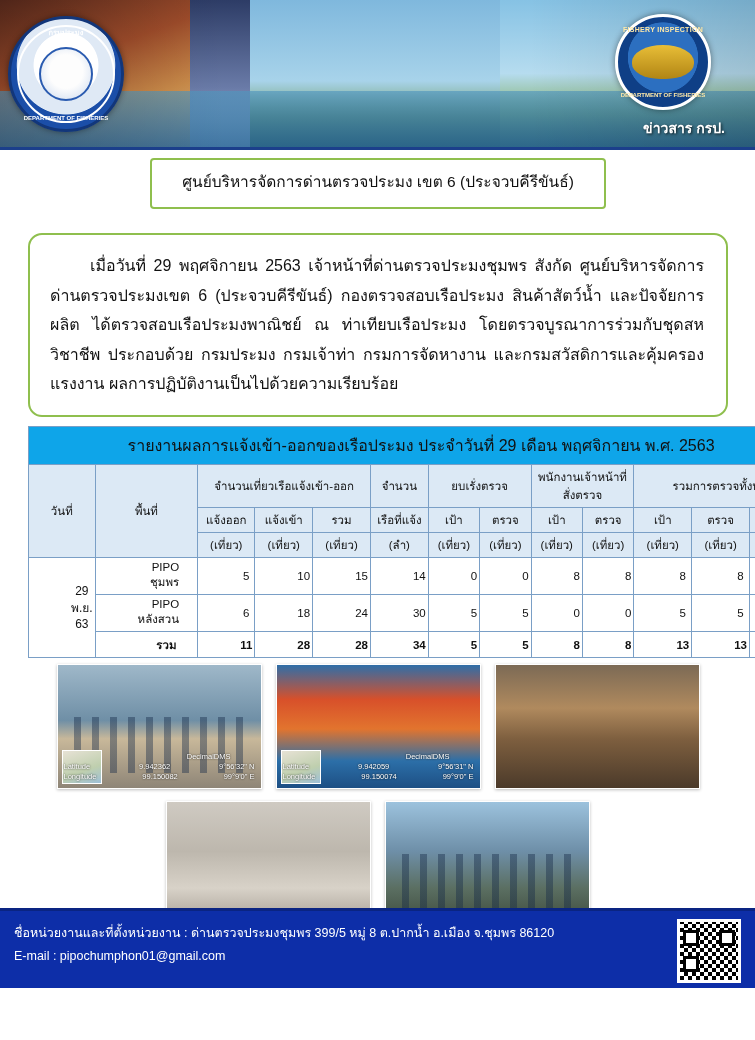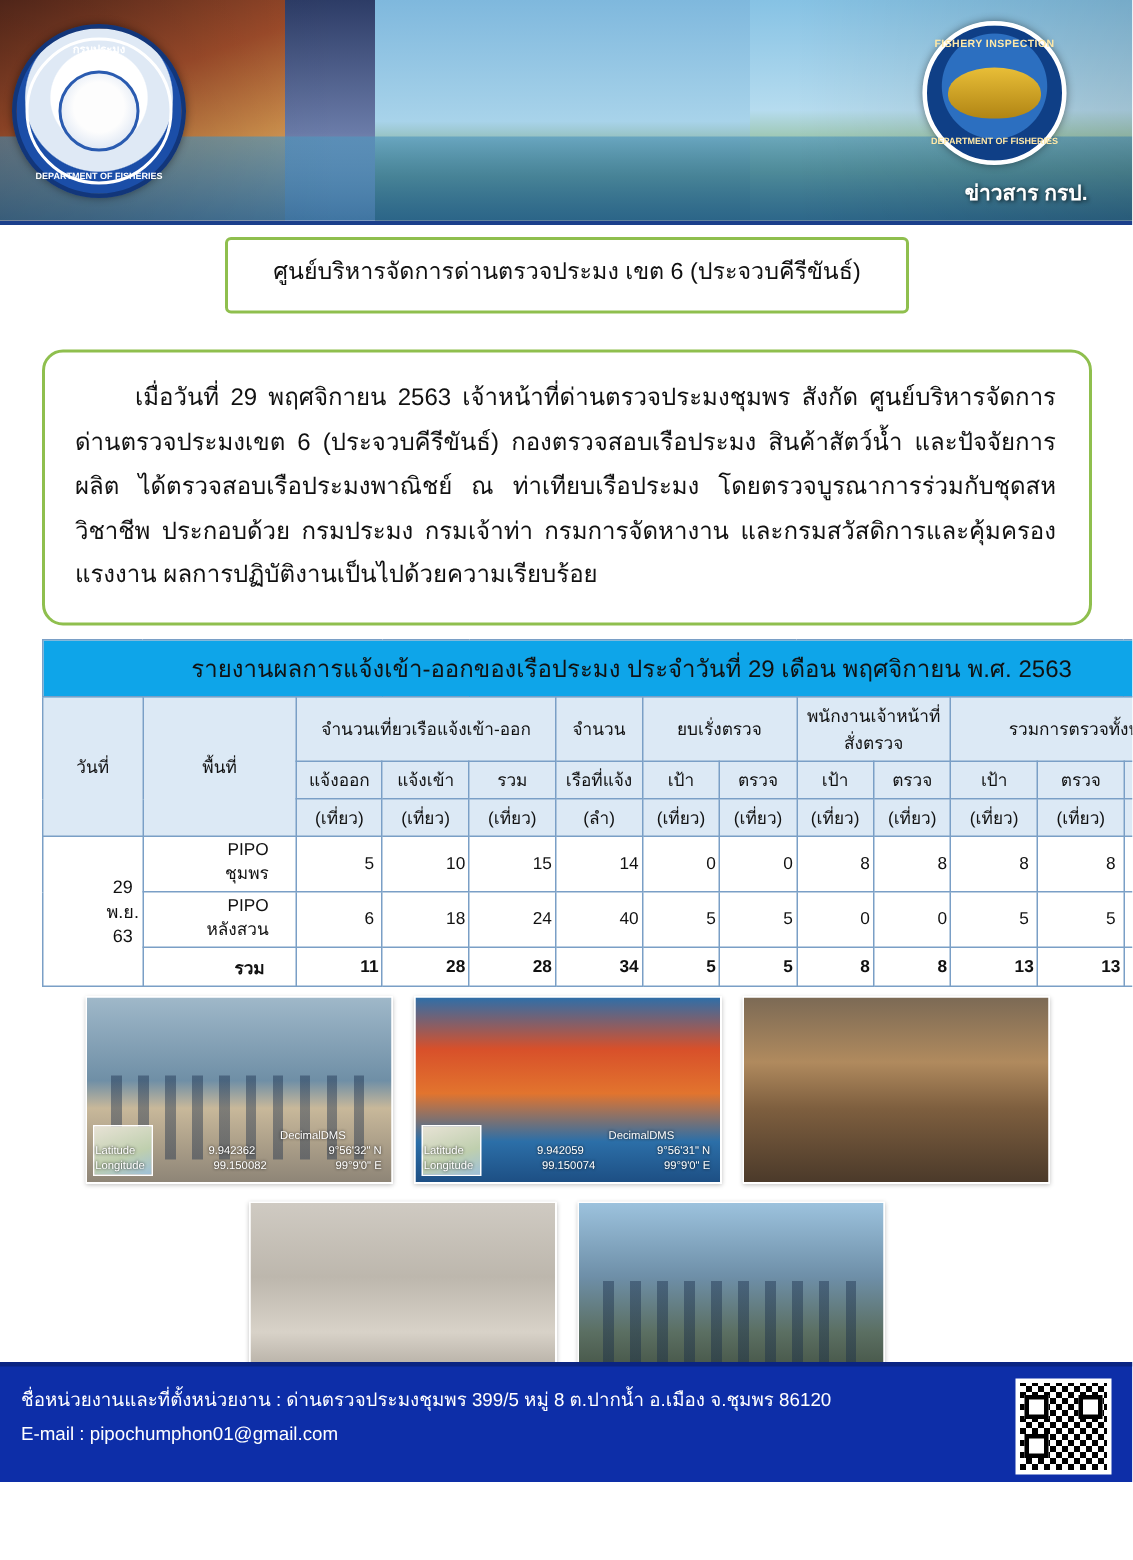--- a/index.html
+++ b/index.html
@@ -355,21 +355,21 @@
           <td>8</td>
           <td>8</td>
           <td>8</td>
           <td>100</td>
         </tr>
         <tr>
           <td class="area">PIPO หลังสวน</td>
           <td>6</td>
           <td>18</td>
           <td>24</td>
-          <td>40</td>
+          <td>30</td>
           <td>5</td>
           <td>5</td>
           <td>0</td>
           <td>0</td>
           <td>5</td>
           <td>5</td>
           <td>100</td>
         </tr>
         <tr class="total">
           <td>รวม</td>

